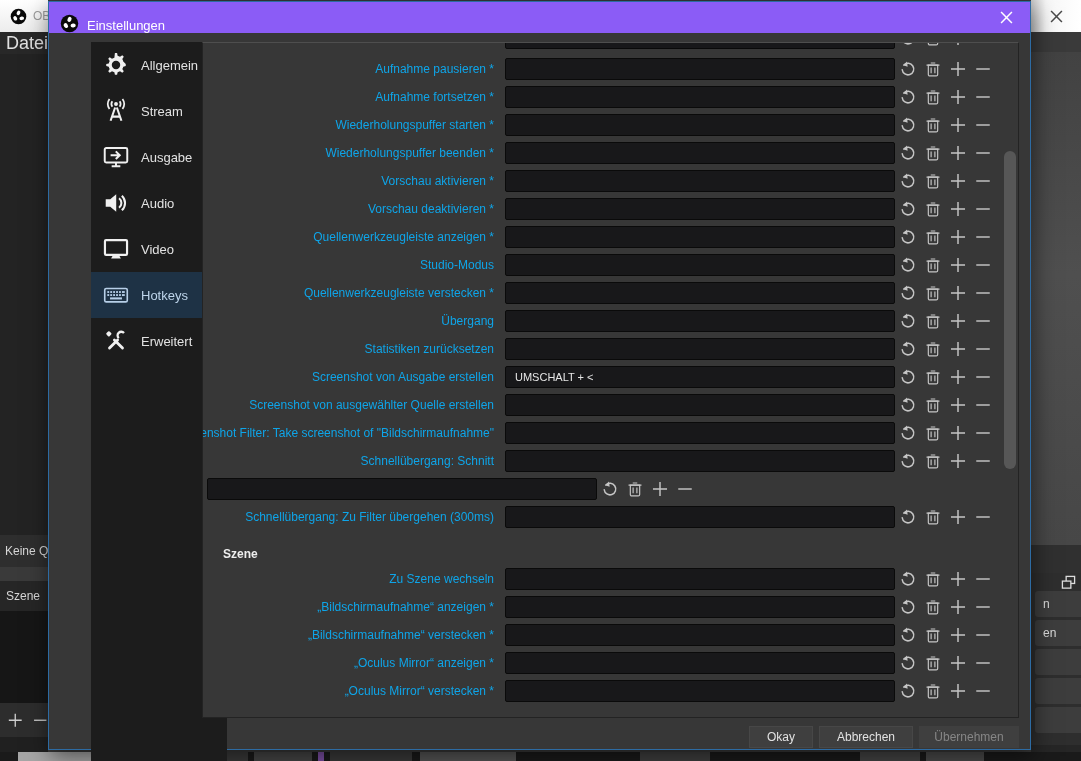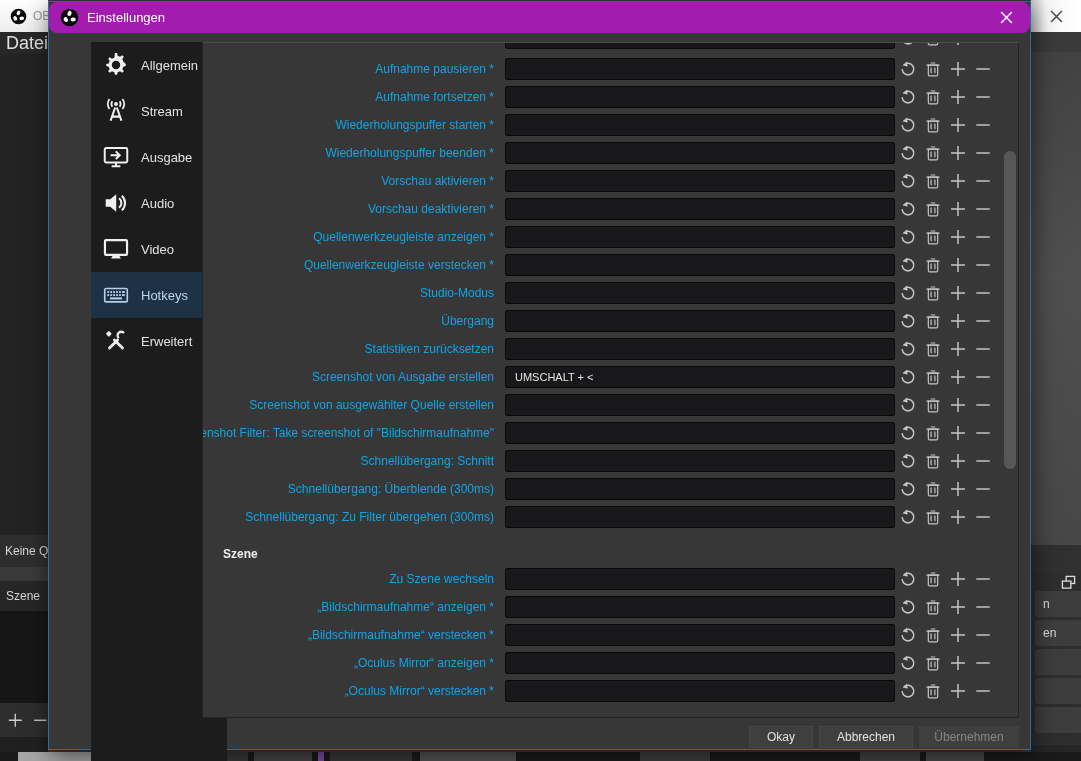--- a/index.html
+++ b/index.html
@@ -37,22 +37,22 @@
   .bg-right-buttons{position:absolute;left:4px;top:18px;}
   .bgbtn{width:58px;height:26px;background:#3d3d3d;border-radius:3px;margin-bottom:3px;
      color:#dcdcdc;font-size:12px;display:flex;align-items:center;padding-left:8px;box-sizing:border-box;}
   .bg-right-bottom{position:absolute;left:1031px;top:745px;width:50px;height:7px;background:#262626;}
   .taskbar{position:absolute;left:0;top:752px;width:1081px;height:9px;background:#1a1a1a;}
   .taskbar div{position:absolute;top:0;height:9px;}
 
   
   #dialog{position:absolute;left:48px;top:1px;width:983px;height:749px;box-sizing:border-box;
      border:1px solid #2d6ba3;background:#373737;box-shadow:2px 6px 22px rgba(0,0,0,.55);}
-  .titlebar{position:absolute;left:0;top:0;width:100%;height:31px;background:#a21caf;
-     display:flex;align-items:center;border-radius:8px;}
+  .titlebar{position:absolute;left:0;top:0;width:100%;height:31px;background:#8b5cf6;
+     display:flex;align-items:flex-end;}
   .titlebar .logo{margin-left:11px;width:19px;height:19px;flex:none;}
   .dlg-title{margin-left:8px;color:#ffffff;font-size:13px;}
   .dlg-close{position:absolute;right:2px;top:0;width:44px;height:31px;display:flex;
      align-items:center;justify-content:center;color:#ffffff;}
 
   #sidebar{position:absolute;left:11px;top:40px;width:136px;height:756px;background:#1c1c1c;overflow:hidden;margin-left:31px;}
   .side-item{height:46px;display:flex;align-items:center;padding-left:9px;color:#e2e2e2;cursor:default;}
   .side-item.selected{background:#1e3245;color:#bdd4ea;}
   .side-icon{width:32px;height:32px;display:flex;align-items:center;justify-content:center;flex:none;color:#f0f0f0;}
   .side-item.selected .side-icon{color:#b7cfe8;}
@@ -491,20 +491,49 @@
               </svg>
             </span>
             <span class="icon-btn">
               <svg viewBox="0 0 20 20" fill="none" stroke="currentColor" stroke-width="1.6">
                 <path d="M2.5 10 H17.5"></path>
               </svg>
             </span>
           </div>
           <div class="hk-row">
             <div class="hk-label">
+              <span>Studio-Modus</span>
+            </div>
+            <input class="hk-input" readonly="" style="">
+            <span class="icon-btn">
+              <svg viewBox="0 0 20 20" fill="none" stroke="currentColor">
+                <path d="M5.4 5.6 A6.4 6.4 0 1 1 3.6 10.8" stroke-width="1.7" stroke-linecap="round"></path>
+                <path d="M8.9 1.6 L4.6 5.9 L9.6 7.6 Z" fill="currentColor" stroke="none"></path>
+              </svg>
+            </span>
+            <span class="icon-btn">
+              <svg viewBox="0 0 20 20" fill="none" stroke="currentColor" stroke-width="1.3">
+                <path d="M4.8 5.6 h10.4 v10.5 a1.6 1.6 0 0 1 -1.6 1.6 H6.4 a1.6 1.6 0 0 1 -1.6 -1.6 Z"></path>
+                <path d="M2.8 5.6 h14.4 M7.5 3.3 h5"></path>
+                <path d="M7.9 8.4 v6.3 M12.1 8.4 v6.3"></path>
+              </svg>
+            </span>
+            <span class="icon-btn">
+              <svg viewBox="0 0 20 20" fill="none" stroke="currentColor" stroke-width="1.6">
+                <path d="M10 2.2 V17.8 M2.2 10 H17.8"></path>
+              </svg>
+            </span>
+            <span class="icon-btn">
+              <svg viewBox="0 0 20 20" fill="none" stroke="currentColor" stroke-width="1.6">
+                <path d="M2.5 10 H17.5"></path>
+              </svg>
+            </span>
+          </div>
+          <div class="hk-row">
+            <div class="hk-label">
               <span>Quellenwerkzeugleiste verstecken *</span>
             </div>
             <input class="hk-input" readonly="" style="">
             <span class="icon-btn">
               <svg viewBox="0 0 20 20" fill="none" stroke="currentColor">
                 <path d="M5.4 5.6 A6.4 6.4 0 1 1 3.6 10.8" stroke-width="1.7" stroke-linecap="round"></path>
                 <path d="M8.9 1.6 L4.6 5.9 L9.6 7.6 Z" fill="currentColor" stroke="none"></path>
               </svg>
             </span>
             <span class="icon-btn">
@@ -520,49 +549,20 @@
               </svg>
             </span>
             <span class="icon-btn">
               <svg viewBox="0 0 20 20" fill="none" stroke="currentColor" stroke-width="1.6">
                 <path d="M2.5 10 H17.5"></path>
               </svg>
             </span>
           </div>
           <div class="hk-row">
             <div class="hk-label">
-              <span>Studio-Modus</span>
-            </div>
-            <input class="hk-input" readonly="" style="">
-            <span class="icon-btn">
-              <svg viewBox="0 0 20 20" fill="none" stroke="currentColor">
-                <path d="M5.4 5.6 A6.4 6.4 0 1 1 3.6 10.8" stroke-width="1.7" stroke-linecap="round"></path>
-                <path d="M8.9 1.6 L4.6 5.9 L9.6 7.6 Z" fill="currentColor" stroke="none"></path>
-              </svg>
-            </span>
-            <span class="icon-btn">
-              <svg viewBox="0 0 20 20" fill="none" stroke="currentColor" stroke-width="1.3">
-                <path d="M4.8 5.6 h10.4 v10.5 a1.6 1.6 0 0 1 -1.6 1.6 H6.4 a1.6 1.6 0 0 1 -1.6 -1.6 Z"></path>
-                <path d="M2.8 5.6 h14.4 M7.5 3.3 h5"></path>
-                <path d="M7.9 8.4 v6.3 M12.1 8.4 v6.3"></path>
-              </svg>
-            </span>
-            <span class="icon-btn">
-              <svg viewBox="0 0 20 20" fill="none" stroke="currentColor" stroke-width="1.6">
-                <path d="M10 2.2 V17.8 M2.2 10 H17.8"></path>
-              </svg>
-            </span>
-            <span class="icon-btn">
-              <svg viewBox="0 0 20 20" fill="none" stroke="currentColor" stroke-width="1.6">
-                <path d="M2.5 10 H17.5"></path>
-              </svg>
-            </span>
-          </div>
-          <div class="hk-row">
-            <div class="hk-label">
               <span>Übergang</span>
             </div>
             <input class="hk-input" readonly="" style="">
             <span class="icon-btn">
               <svg viewBox="0 0 20 20" fill="none" stroke="currentColor">
                 <path d="M5.4 5.6 A6.4 6.4 0 1 1 3.6 10.8" stroke-width="1.7" stroke-linecap="round"></path>
                 <path d="M8.9 1.6 L4.6 5.9 L9.6 7.6 Z" fill="currentColor" stroke="none"></path>
               </svg>
             </span>
             <span class="icon-btn">
@@ -722,23 +722,20 @@
                 <path d="M10 2.2 V17.8 M2.2 10 H17.8"></path>
               </svg>
             </span>
             <span class="icon-btn">
               <svg viewBox="0 0 20 20" fill="none" stroke="currentColor" stroke-width="1.6">
                 <path d="M2.5 10 H17.5"></path>
               </svg>
             </span>
           </div>
           <div class="hk-row">
-            <div class="hk-label">
-              <span>Schnellübergang: Überblende (300ms)</span>
-            </div>
             <input class="hk-input" readonly="" style="">
             <span class="icon-btn">
               <svg viewBox="0 0 20 20" fill="none" stroke="currentColor">
                 <path d="M5.4 5.6 A6.4 6.4 0 1 1 3.6 10.8" stroke-width="1.7" stroke-linecap="round"></path>
                 <path d="M8.9 1.6 L4.6 5.9 L9.6 7.6 Z" fill="currentColor" stroke="none"></path>
               </svg>
             </span>
             <span class="icon-btn">
               <svg viewBox="0 0 20 20" fill="none" stroke="currentColor" stroke-width="1.3">
                 <path d="M4.8 5.6 h10.4 v10.5 a1.6 1.6 0 0 1 -1.6 1.6 H6.4 a1.6 1.6 0 0 1 -1.6 -1.6 Z"></path>

